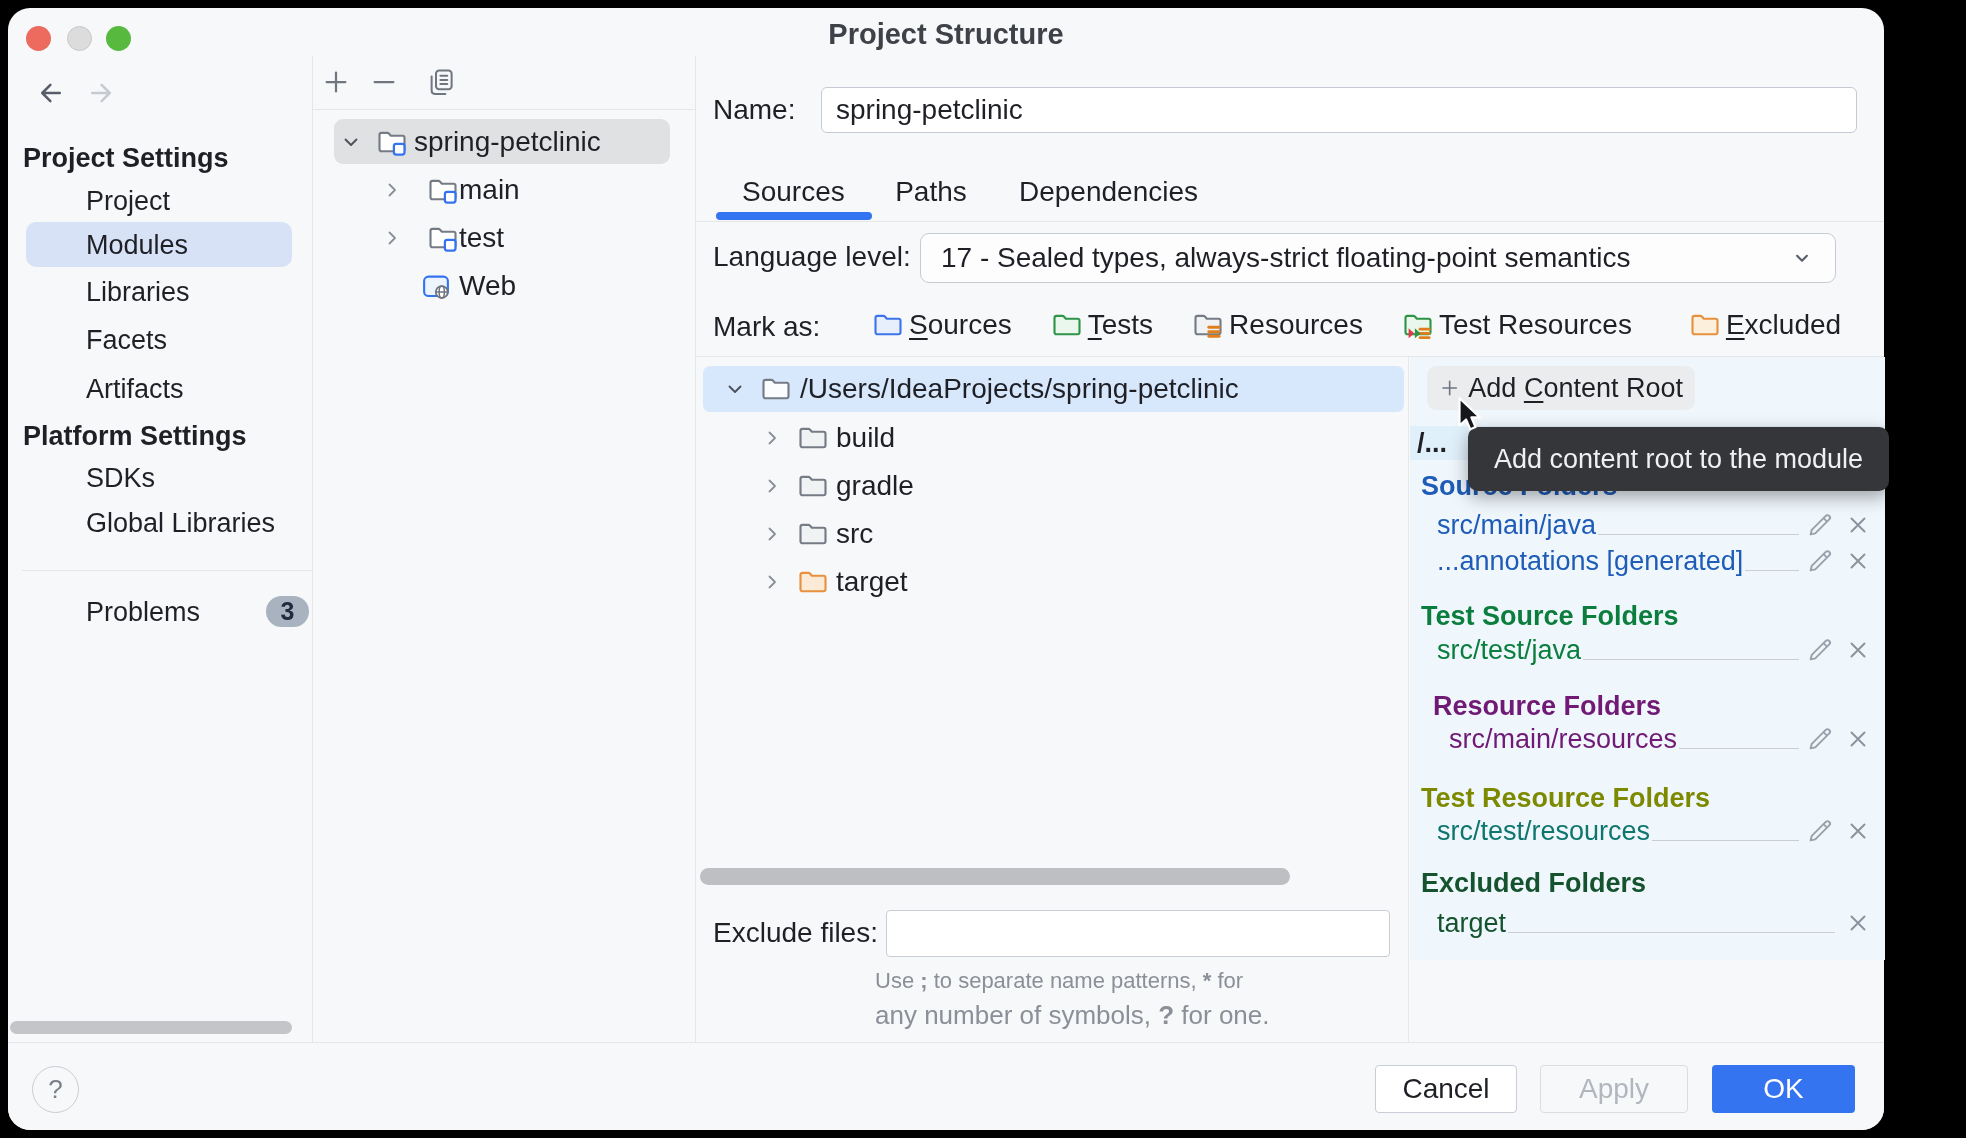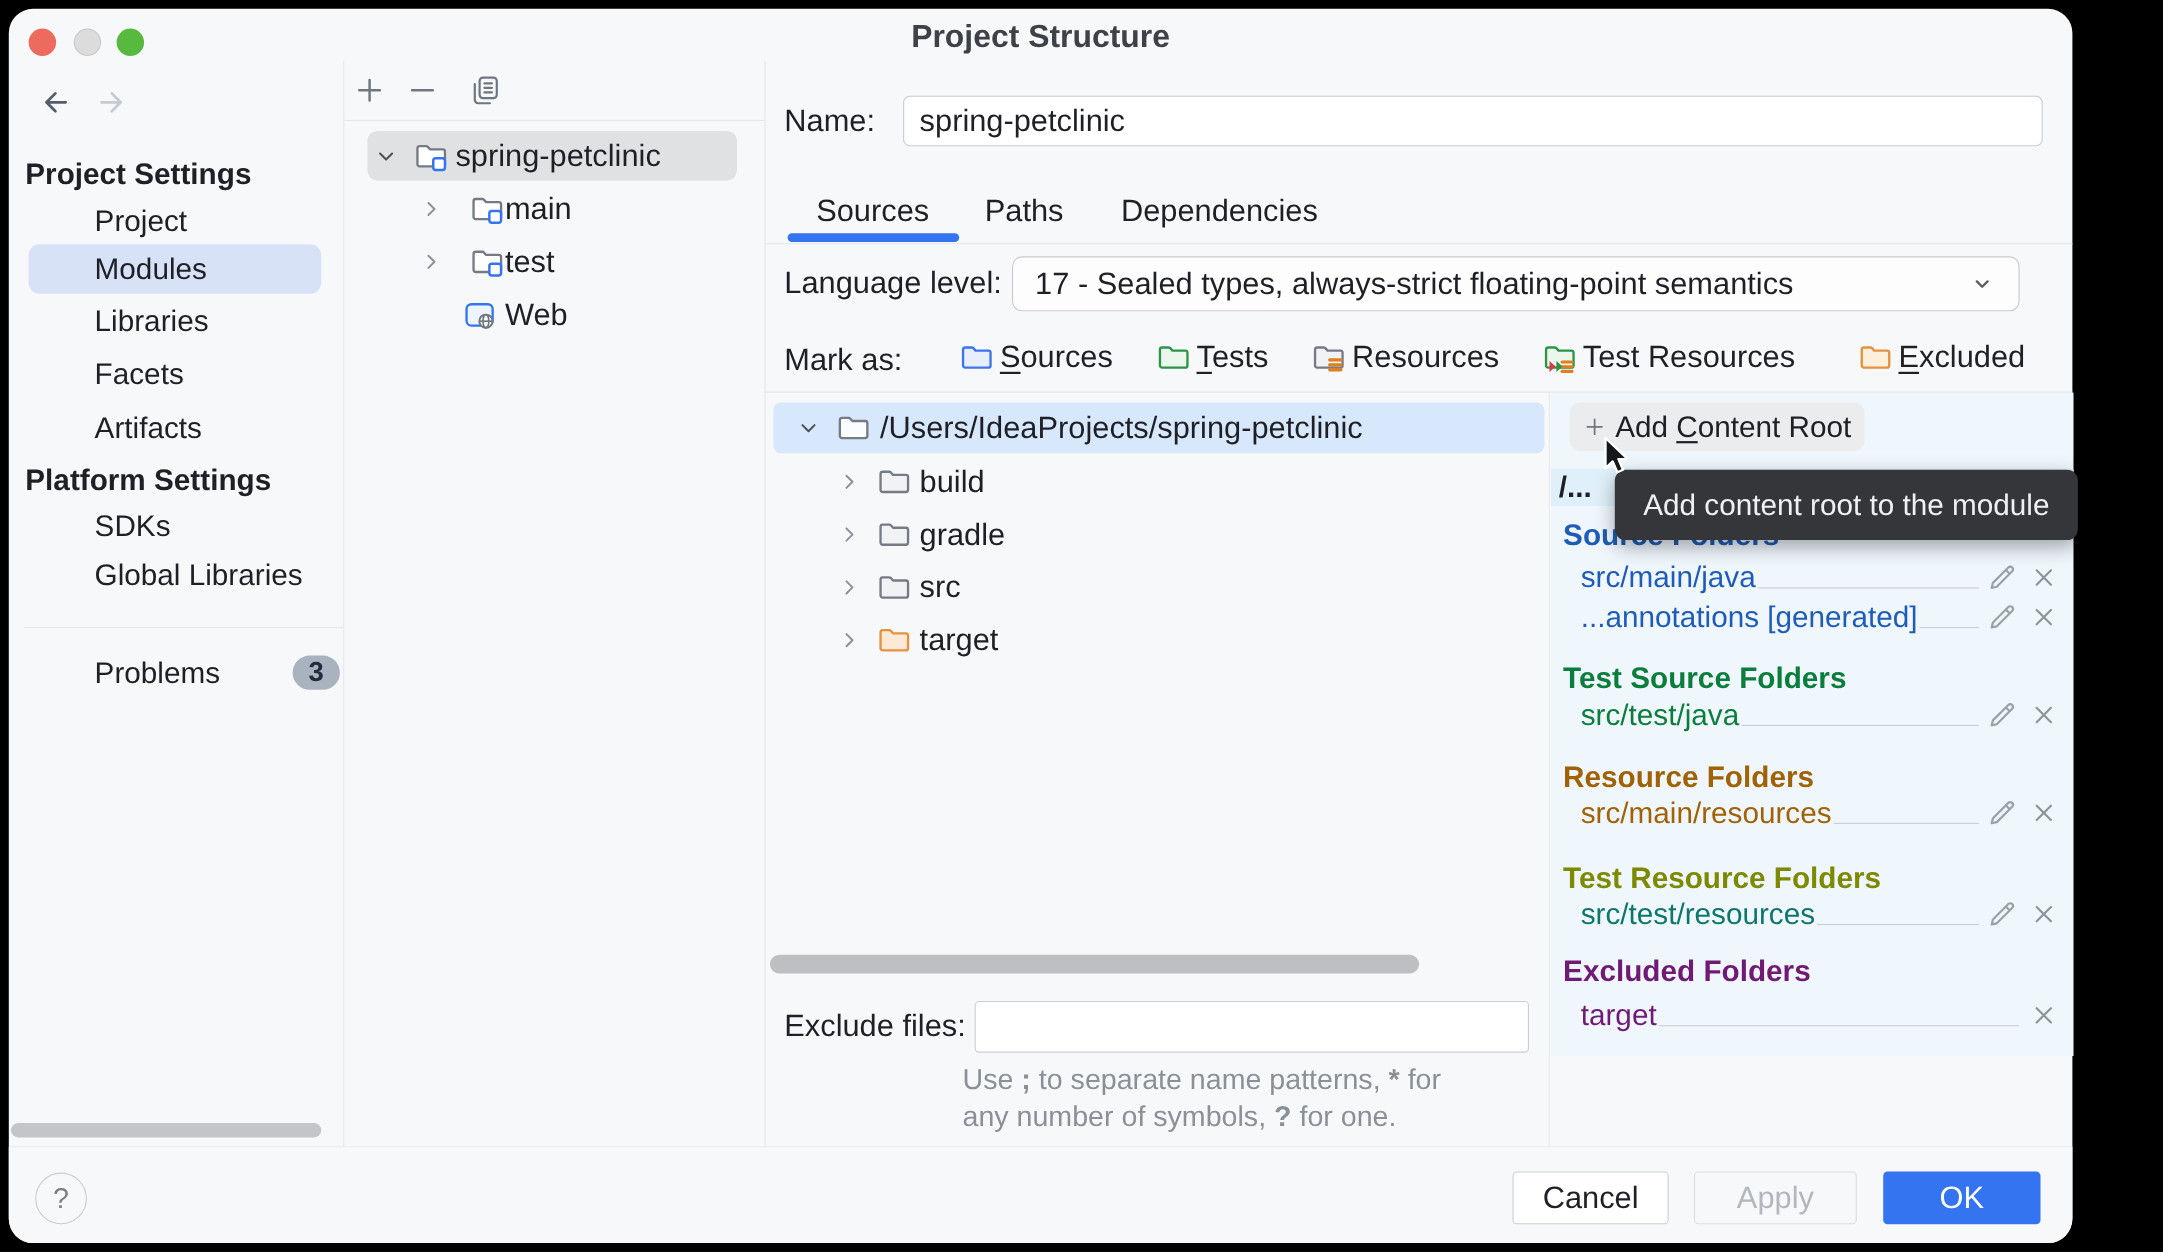--- a/index.html
+++ b/index.html
@@ -10,22 +10,22 @@
   .big { font-size:28px; }
   .bold { font-weight:700; }
   .vdiv { width:1px; background:#e4e6e9; }
   .hdiv { height:1px; background:#e4e6e9; }
   .tl { width:25px; height:25px; border-radius:50%; }
   .u { text-decoration:underline; text-underline-offset:4px; }
   .input { background:#fff; border:1.5px solid #c6cad3; border-radius:6px; font-size:28px; color:#1e2026; font-family:inherit; padding:0 14px; }
   .btn { display:flex; align-items:center; justify-content:center; font-size:28px; border-radius:4px; }
   .itemrow { display:flex; align-items:center; height:36px; }
   .itemrow .fill { flex:1; height:1px; background:#c9cdd4; align-self:flex-end; margin:0 6px 8px 2px; }
-  .sec-blue { color:#1f5cb7; } .sec-green { color:#0b7d3c; } .sec-purple { color:#a16207; }
-  .sec-olive { color:#7d8a00; } .sec-red { color:#0f766e; } .sec-brown { color:#701a75; }
+  .sec-blue { color:#1f5cb7; } .sec-green { color:#0b7d3c; } .sec-purple { color:#701a75;margin-left:12px; }
+  .sec-olive { color:#7d8a00; } .sec-red { color:#0f766e; } .sec-brown { color:#14532d; }
   svg { display:block; }
 </style>
 </head>
 <body>
 
 <div id="window">
 
   <div class="abs tl" style="left:18px;top:18px;background:#ec6a5e;"></div>
   <div class="abs tl" style="left:59px;top:18px;background:#dcdcdc;border:1px solid #c9c9c9;"></div>
   <div class="abs tl" style="left:98px;top:18px;background:#57ba3f;"></div>
@@ -207,21 +207,21 @@
     </svg>
   <svg class="abs" style="left:790px;top:559px;" width="30" height="30" viewBox="0 0 24 24">
       <path d="M2 6.3C2 5.4 2.7 4.7 3.6 4.7h4.7c.5 0 .9.2 1.2.5l1.6 1.8h9.3c.9 0 1.6.7 1.6 1.6v9.2c0 .9-.7 1.6-1.6 1.6H3.6c-.9 0-1.6-.7-1.6-1.6V6.3z" fill="#fcead6" stroke="#e5913f" stroke-width="1.7" stroke-linejoin="round"></path>
     </svg>
   <div class="abs lbl big" style="left:828px;top:557px;">target</div>
 
   <div class="abs" style="left:692px;top:860px;width:590px;height:17px;border-radius:9px;background:#bdbfc2;"></div>
 
   <div class="abs lbl big" style="left:705px;top:908px;">Exclude files:</div>
   <input class="abs input" style="left: 878px; top: 902px; width: 504px; height: 47px; border-radius: 4px; border: 1.5px solid rgb(201, 205, 214);" value="">
-  <div class="abs" style="left:867px;top:956px;font-size:26px;line-height:34px;color:#8b8f98;white-space:nowrap;"><span>Use </span><b>;</b><span> to separate name patterns, </span><b>*</b><span> for</span></div>
+  <div class="abs" style="left:867px;top:956px;font-size:22px;line-height:34px;color:#8b8f98;white-space:nowrap;"><span>Use </span><b>;</b><span> to separate name patterns, </span><b>*</b><span> for</span></div>
   <div class="abs" style="left:867px;top:990px;font-size:26px;line-height:34px;color:#8b8f98;white-space:nowrap;"><span>any number of symbols, </span><b>?</b><span> for one.</span></div>
 
   <div class="abs" style="left:1400px;top:349px;width:560px;height:685px;border-left:1px solid #e6e8eb;">
     <div class="abs" style="left:1px;top:0;width:475px;height:603px;background:#eff7fd;"></div>
 
     <div class="abs btn" style="left:18px;top:9px;width:268px;height:44px;background:#ebecee;border-radius:9px;justify-content:flex-start;padding:0 12px;gap:8px;">
       <svg width="28" height="28" viewBox="0 0 24 24" fill="none" stroke="#6f7680" stroke-width="1.8" stroke-linecap="round">
           <path d="M12 4.5v15M4.5 12h15"></path>
         </svg>
       <span class="lbl" style="font-size:27px;"><span>Add </span><span class="u">C</span><span>ontent Root</span></span>

